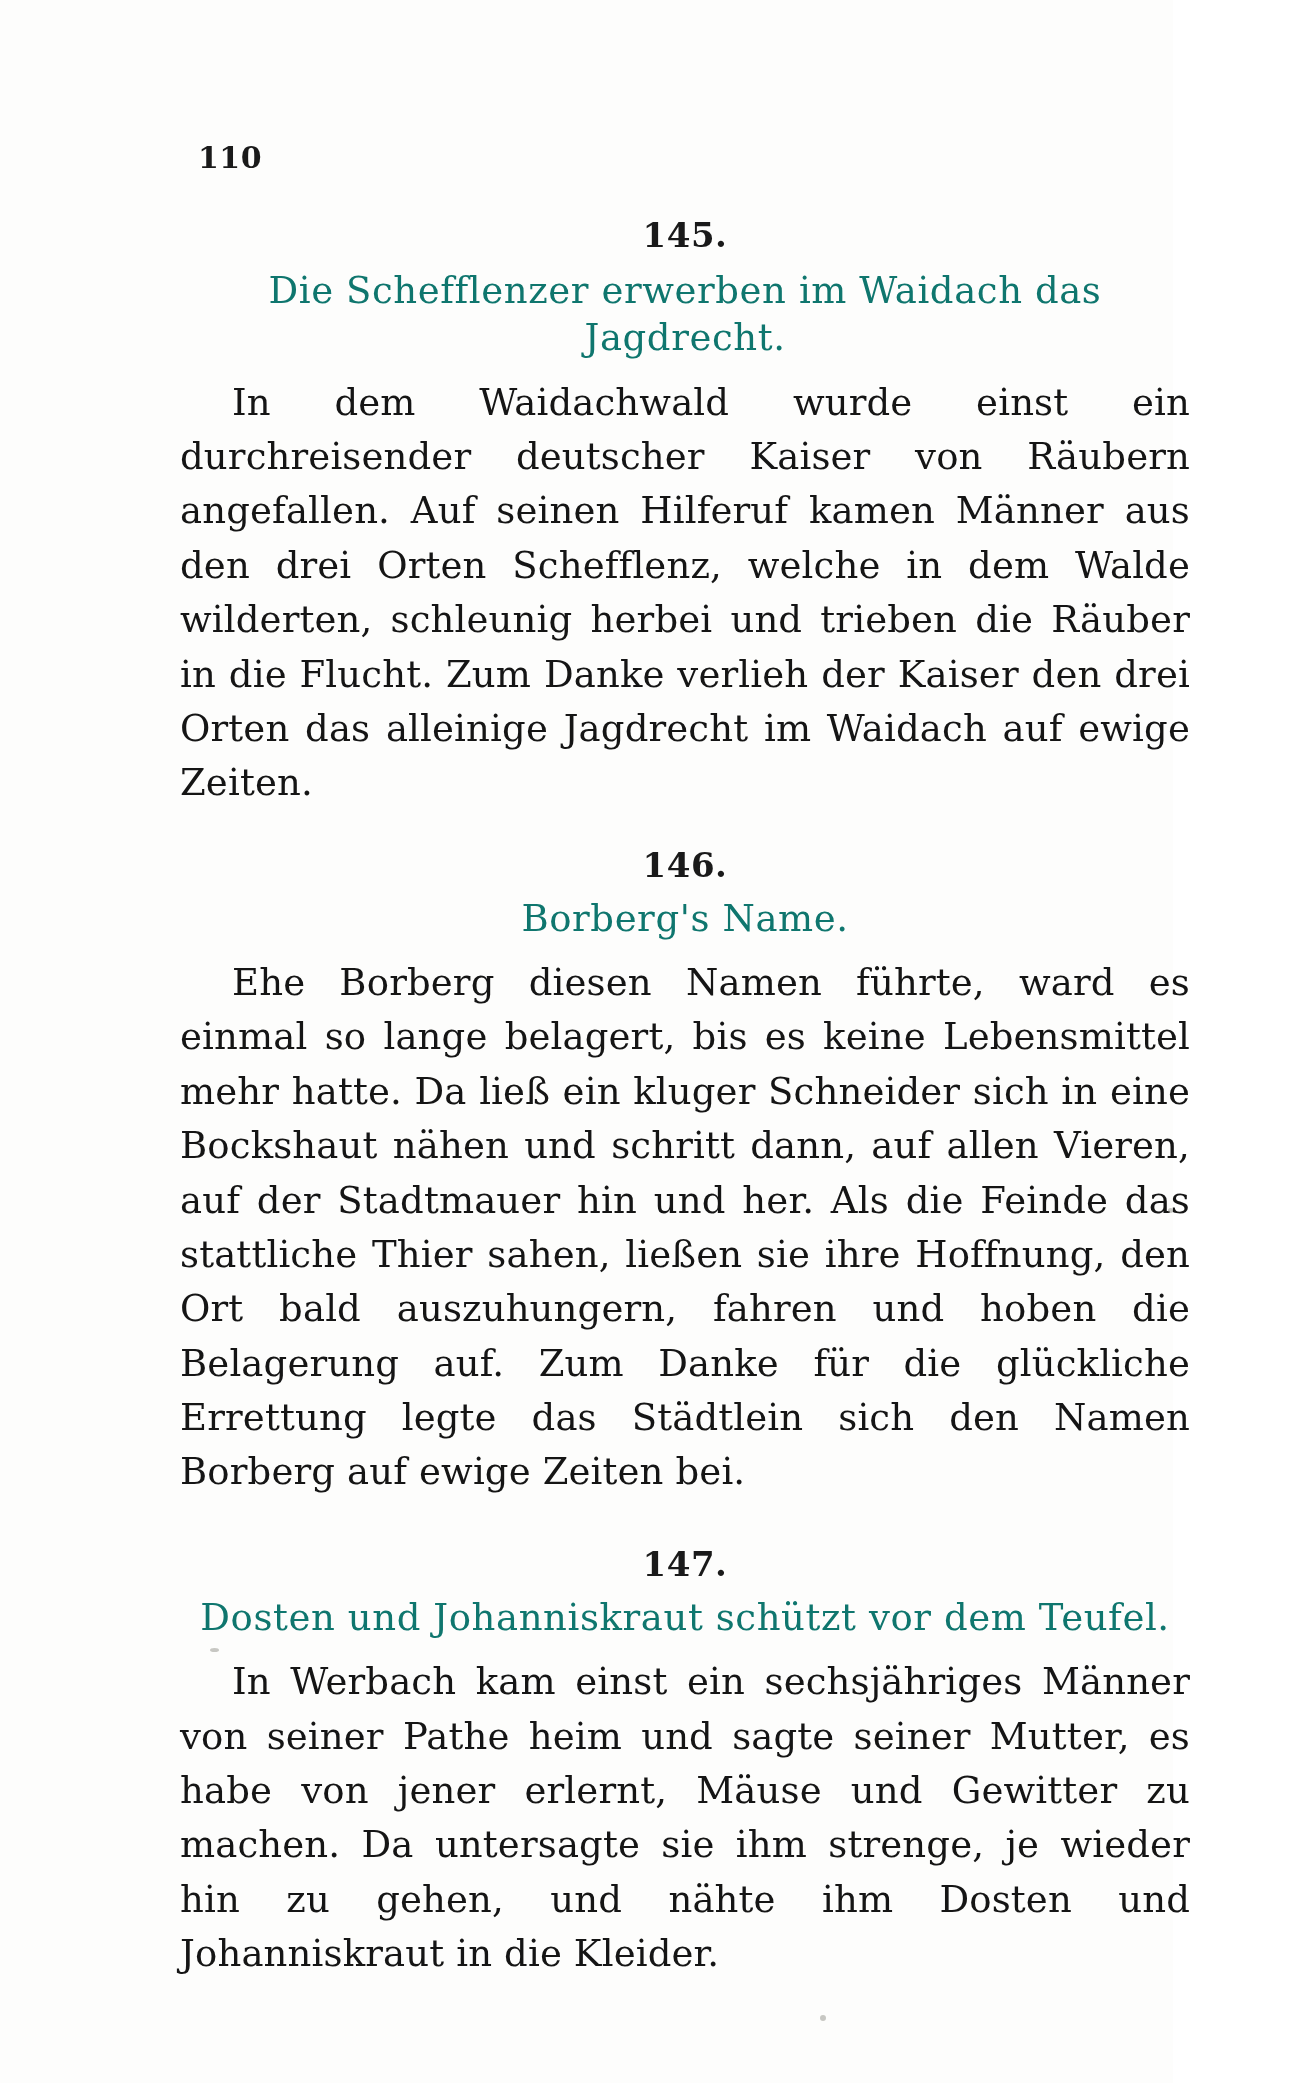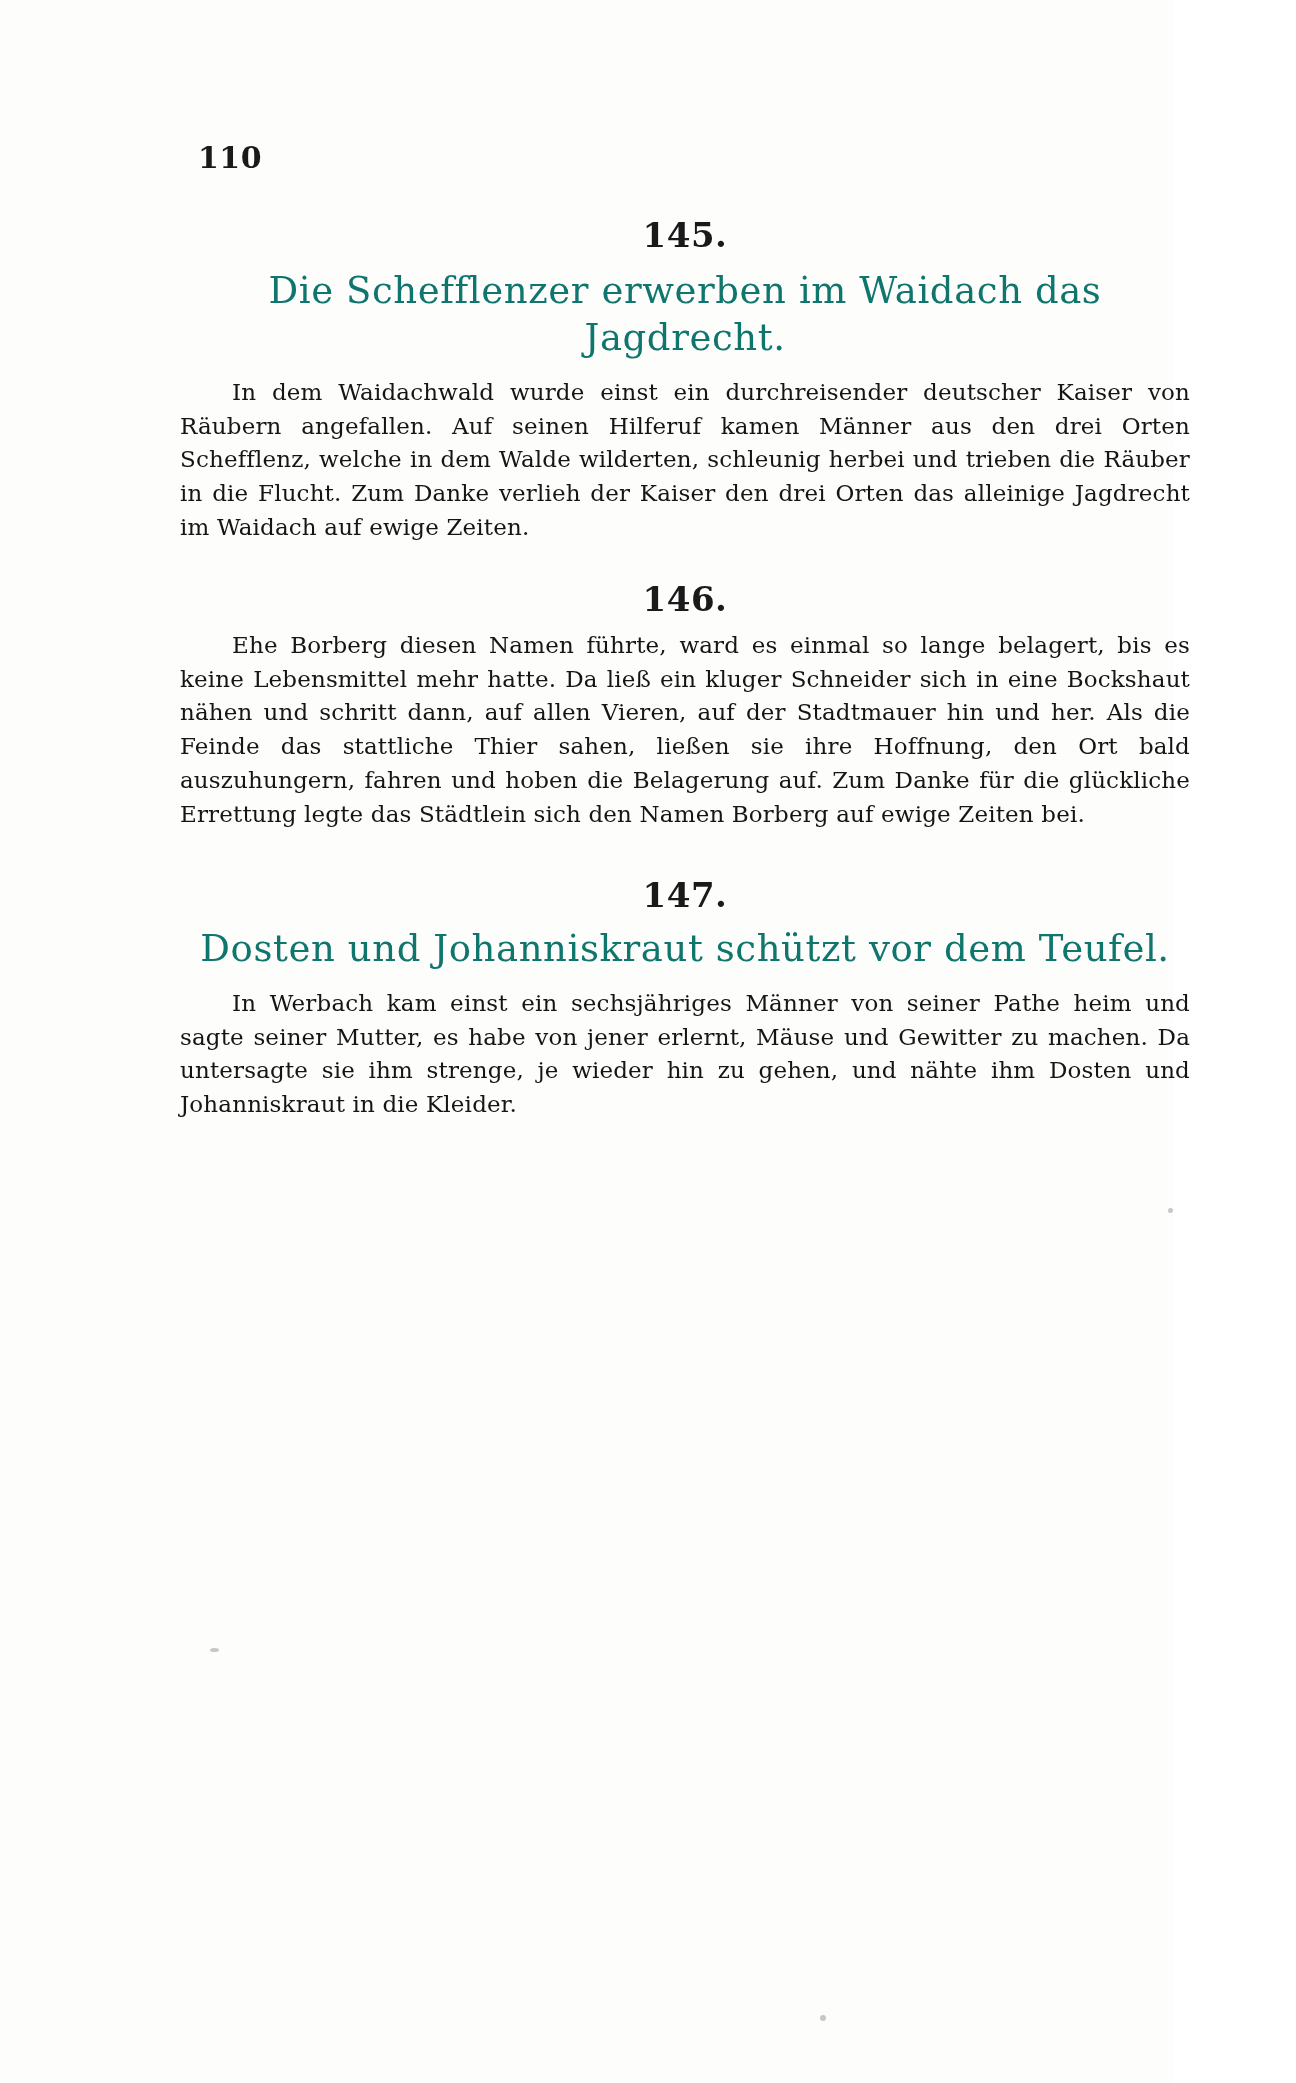--- a/index.html
+++ b/index.html
@@ -53,21 +53,21 @@
     text-align: center;
     font-size: 37px;
     font-family: "DejaVu Serif", serif;
     font-weight: 500;
     line-height: 1.28;
     margin-bottom: 14px;
     letter-spacing: 0.6px;
     color: #0f766e;
   }
   .story-body {
-    font-size: 23px;
+    font-size: 37px;
     line-height: 1.47;
     text-align: justify;
     text-justify: inter-word;
     font-family: "DejaVu Serif", serif;
     color: #151515;
     letter-spacing: 0.15px;
   }
   .story-body .indent {
     display: inline-block;
     width: 52px;
@@ -96,20 +96,21 @@
   <div class="content">
 
     <div class="story" id="story-1">
       <div class="story-number">145.</div>
       <div class="story-title">Die Schefflenzer erwerben im Waidach das Jagdrecht.</div>
       <div class="story-body"><span class="indent"></span><span>In dem Waidachwald wurde einst ein durchreisender deutscher Kaiser von Räubern angefallen. Auf seinen Hilferuf kamen Männer aus den drei Orten Schefflenz, welche in dem Walde wilderten, schleunig herbei und trieben die Räuber in die Flucht. Zum Danke verlieh der Kaiser den drei Orten das alleinige Jagdrecht im Waidach auf ewige Zeiten.</span></div>
     </div>
 
     <div class="story" id="story-2">
       <div class="story-number">146.</div>
+      <div class="story-title">Borberg's Name.</div>
       <div class="story-body"><span class="indent"></span><span>Ehe Borberg diesen Namen führte, ward es einmal so lange belagert, bis es keine Lebensmittel mehr hatte. Da ließ ein kluger Schneider sich in eine Bockshaut nähen und schritt dann, auf allen Vieren, auf der Stadtmauer hin und her. Als die Feinde das stattliche Thier sahen, ließen sie ihre Hoffnung, den Ort bald auszuhungern, fahren und hoben die Belagerung auf. Zum Danke für die glückliche Errettung legte das Städtlein sich den Namen Borberg auf ewige Zeiten bei.</span></div>
     </div>
 
     <div class="story" id="story-3">
       <div class="story-number">147.</div>
       <div class="story-title">Dosten und Johanniskraut schützt vor dem Teufel.</div>
       <div class="story-body"><span class="indent"></span><span>In Werbach kam einst ein sechsjähriges Männer von seiner Pathe heim und sagte seiner Mutter, es habe von jener erlernt, Mäuse und Gewitter zu machen. Da untersagte sie ihm strenge, je wieder hin zu gehen, und nähte ihm Dosten und Johanniskraut in die Kleider.</span></div>
     </div>
 
   </div>

